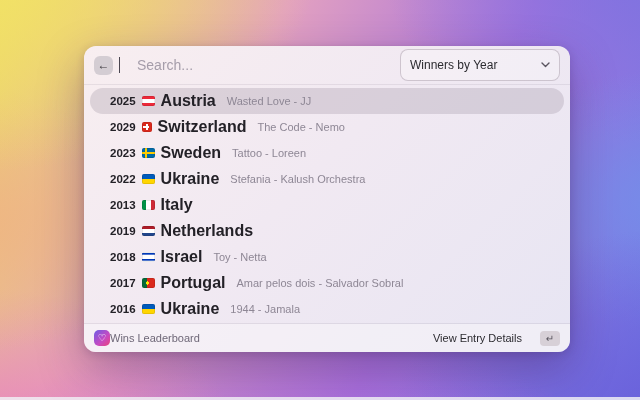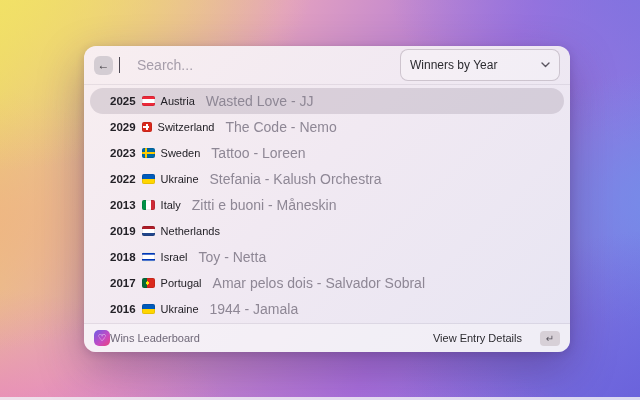--- a/index.html
+++ b/index.html
@@ -58,22 +58,22 @@
     height: 26px; flex: 0 0 26px; display: flex; align-items: center;
     padding: 0 20px; border-radius: 13px; cursor: default;
   }
   .row.selected { background: rgba(128,112,132,.22); }
   .year { font-size: 11.5px; font-weight: 600; color: #232127; }
   .flag {
     width: 13px; height: 9.5px; flex: 0 0 auto; margin: 0 6px; border-radius: 2px;
     box-shadow: inset 0 0 0 0.5px rgba(0,0,0,.18);
   }
   .flag.square { width: 10px; height: 10px; }
-  .country { font-size: 11px; font-weight: 400; color: #232127; margin-right: 11px; white-space: nowrap; }
-  .entry { font-size: 14px; font-weight: 400; color: #8e8795; white-space: nowrap; }
+  .country { font-size: 16px; font-weight: 700; color: #232127; margin-right: 11px; white-space: nowrap; }
+  .entry { font-size: 11px; font-weight: 400; color: #8e8795; white-space: nowrap; }
   
   .ftr {
     height: 28px; flex: 0 0 28px; display: flex; align-items: center;
     padding: 0 10px; background: rgba(250,248,250,.45);
   }
   .logo {
     width: 16px; height: 16px; flex: 0 0 16px; border-radius: 5px;
     display: flex; align-items: center; justify-content: center;
     color: #fff; font-size: 9.5px; line-height: 1;
   }
@@ -128,21 +128,20 @@
       <div class="row">
     <span class="year">2022</span>
     <span class="flag" style="background: linear-gradient(rgb(0, 91, 187) 0%, rgb(0, 91, 187) 50%, rgb(255, 213, 0) 50%, rgb(255, 213, 0) 100%);"></span>
     <span class="country">Ukraine</span>
     <span class="entry">Stefania - Kalush Orchestra</span>
   </div>
       <div class="row">
     <span class="year">2013</span>
     <span class="flag" style="background: linear-gradient(to right, rgb(0, 146, 70) 0%, rgb(0, 146, 70) 33.3333%, rgb(255, 255, 255) 33.3333%, rgb(255, 255, 255) 66.6667%, rgb(206, 43, 55) 66.6667%, rgb(206, 43, 55) 100%);"></span>
     <span class="country">Italy</span>
-    <span class="entry">Zitti e buoni - Måneskin</span>
   </div>
       <div class="row">
     <span class="year">2019</span>
     <span class="flag" style="background: linear-gradient(rgb(174, 28, 40) 0%, rgb(174, 28, 40) 33.3333%, rgb(255, 255, 255) 33.3333%, rgb(255, 255, 255) 66.6667%, rgb(33, 70, 139) 66.6667%, rgb(33, 70, 139) 100%);"></span>
     <span class="country">Netherlands</span>
   </div>
       <div class="row">
     <span class="year">2018</span>
     <span class="flag" style="background: linear-gradient(rgb(0, 56, 184), rgb(0, 56, 184)) 0px 12% / 100% 17% no-repeat, linear-gradient(rgb(0, 56, 184), rgb(0, 56, 184)) 0px 88% / 100% 17% no-repeat rgb(255, 255, 255);"></span>
     <span class="country">Israel</span>

